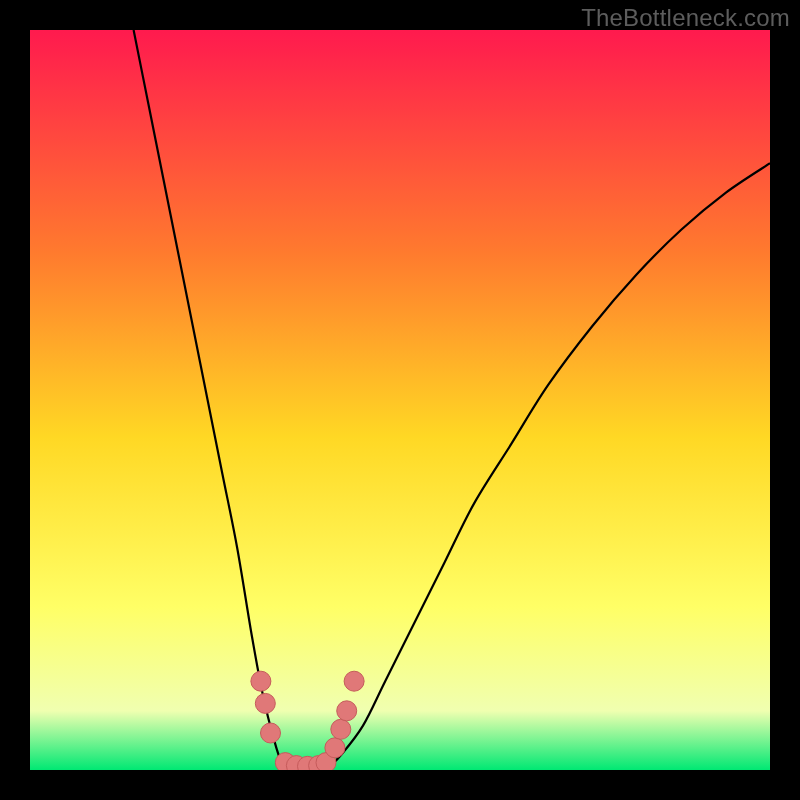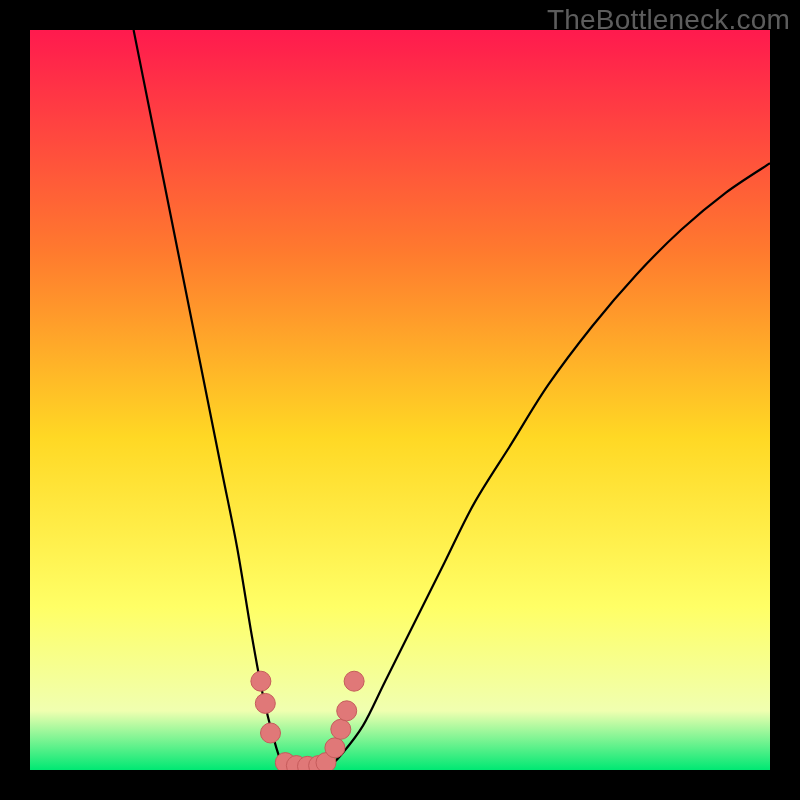--- a/index.html
+++ b/index.html
@@ -24,21 +24,21 @@
     left: 30px;
     top: 30px;
     width: 740px;
     height: 740px;
   }
   .watermark {
     position: absolute;
     top: 4px;
     right: 10px;
     color: #5d5d5d;
-    font-size: 28px;
+    font-size: 24px;
     font-weight: 500;
     letter-spacing: 0.2px;
     user-select: none;
   }
   svg {
     display: block;
   }
 </style>
 </head>
 <body>

